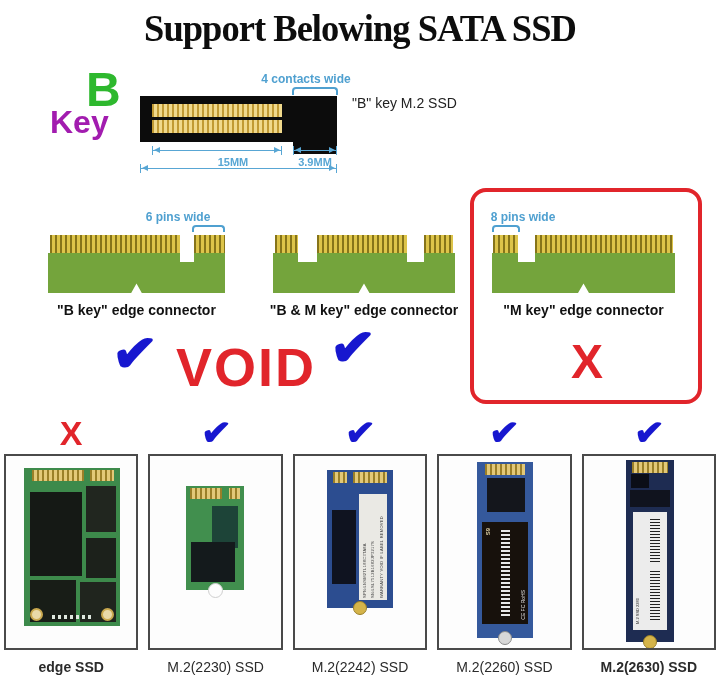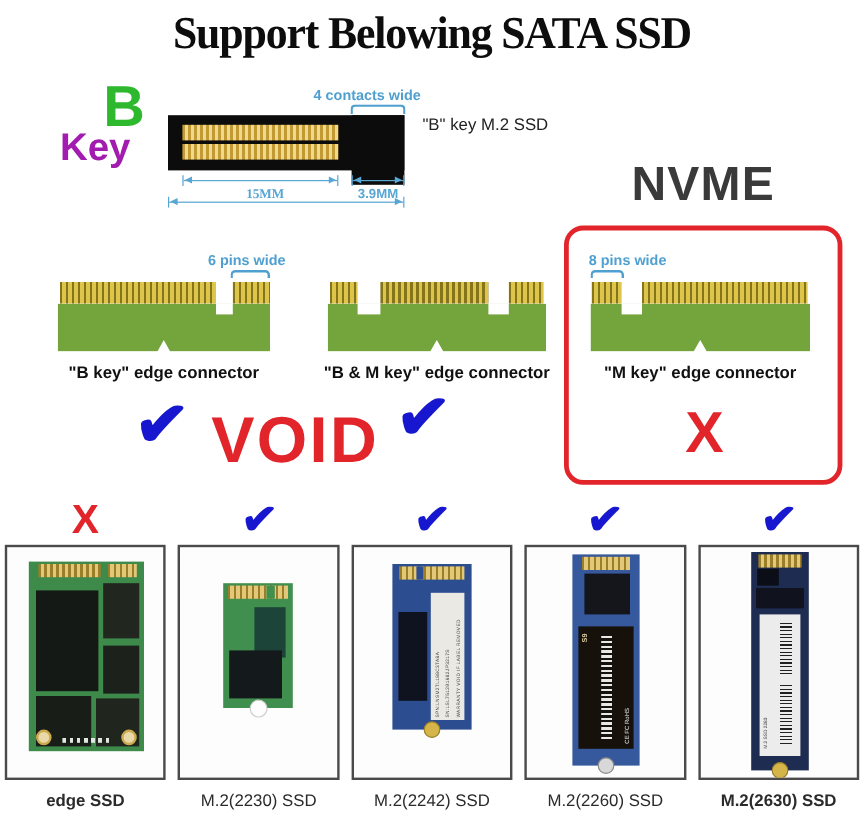--- a/index.html
+++ b/index.html
@@ -38,40 +38,40 @@
 
   .dim { position:absolute; height:9px; border-left:1.5px solid #58a6d4; border-right:1.5px solid #58a6d4; }
   .dline { position:absolute; left:0; right:0; top:4px; border-top:1.5px solid #58a6d4; display:block; }
   .arr { position:absolute; top:1px; width:0; height:0; border-top:3.5px solid transparent; border-bottom:3.5px solid transparent; }
   .al { left:1px;  border-right:6px solid #58a6d4; }
   .ar { right:1px; border-left:6px solid #58a6d4; }
   .dim15 { left:12px; top:74px; width:130px; }
   .dim39 { left:153px; top:74px; width:44px; }
   .dim20 { left:0; top:92px; width:197px; }
   .dimtext { position:absolute; font-size:11px; font-weight:700; color:#58a6d4; text-align:center; }
-  .t15 { left:16px; top:84px; width:130px;font-family:Liberation Serif, serif; }
+  .t15 { left:28px; top:84px; width:130px; }
   .t39 { left:140px; top:84px; width:70px; }
   .t20 { left:0; top:102px; width:197px; }
 
   .note { position:absolute; left:352px; top:94px; width:280px; font-size:14px; color:#222;
           line-height:1.35; font-weight:500; }
 
   
   .nvme { position:absolute; left:470px; top:132px; width:232px; text-align:center;
           font-size:40px; font-weight:800; color:#3a3a3a; letter-spacing:1px; }
   .redbox { position:absolute; left:470px; top:188px; width:232px; height:216px;
             border:4px solid #e1252b; border-radius:16px; }
 
   
   .conn { position:absolute; top:210px; }
   .c1 { left:48px;  width:177px; }
   .c2 { left:273px; width:182px; }
   .c3 { left:492px; width:183px; }
   .pins-label { position:absolute; top:0; font-size:12px; font-weight:700; color:#4fa0d0; text-align:center; }
-  .pl1 { left:70px; width:120px;text-align:right; }
+  .pl1 { left:70px; width:120px; }
   .pl3 { left:-14px; width:90px; }
   .pbrace { position:absolute; top:15px; height:7px;
             border-left:2px solid #4fa0d0; border-right:2px solid #4fa0d0; border-top:2px solid #4fa0d0;
             border-radius:4px 4px 0 0; }
   .pb1 { left:144px; width:33px; }
   .pb3 { left:0; width:28px; }
   .pins { position:absolute; top:25px; left:0; right:0; height:18px; }
   .seg { position:absolute; top:0; height:18px; display:block;
          background:repeating-linear-gradient(90deg,#86741a 0 2px,#ddc44a 2px 5px); }
   .pcb { position:absolute; top:43px; left:0; right:0; height:40px; background:#74a43c;
@@ -201,21 +201,20 @@
         <i class="dline"></i>
         <i class="arr al"></i>
         <i class="arr ar"></i>
       </div>
   </div>
 
   <div class="note">
     <div>"B" key M.2 SSD</div>
   </div>
 
-  <div class="nvme">NVME</div>
   <div class="redbox"></div>
 
   <div class="conn c1">
     <div class="pins-label pl1">6 pins wide</div>
     <div class="pbrace pb1"></div>
     <div class="pins">
       <i class="seg" style="left:2px;width:130px;"></i>
       <i class="seg" style="left:146px;width:31px;"></i>
     </div>
     <div class="pcb"></div>

